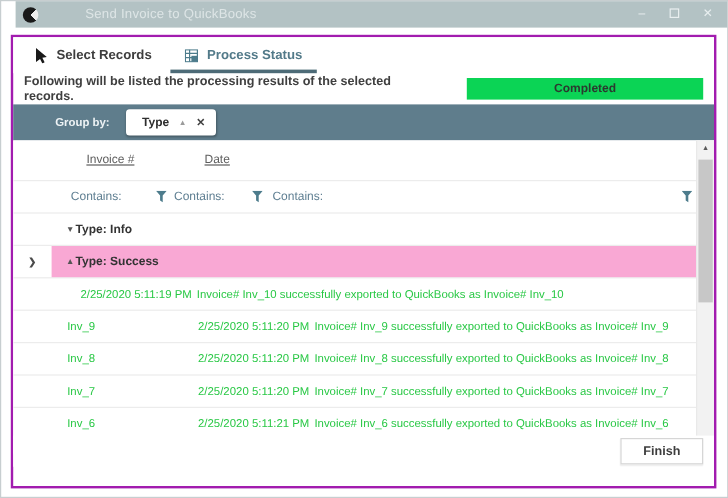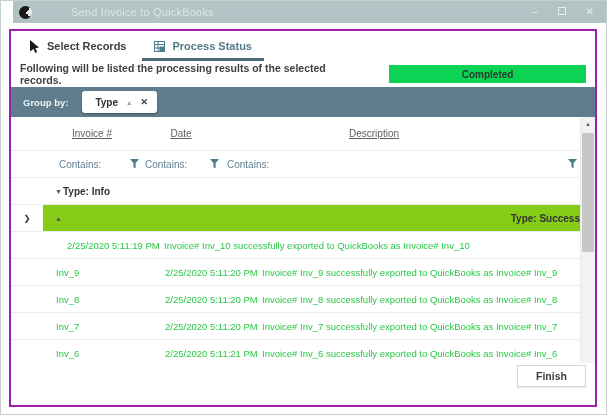--- a/index.html
+++ b/index.html
@@ -40,21 +40,21 @@
   
   .info-row { position:absolute; top:30px; left:0; right:0; height:26px; display:flex; align-items:center; padding:0 9px;gap:21px; }
   .info-text { font-size:10.5px; font-weight:bold; color:#3f3f3f; }
   .completed-badge {
     margin-left:auto; width:198px; height:18px; background:#0bd455;
     display:flex; align-items:center; justify-content:center;
     font-size:10px; font-weight:bold; color:#2b3a2f;
   }
 
   
-  .group-bar { position:absolute; top:56px; left:0; right:0; height:30px; background:#5f7d8c; display:flex; align-items:center; padding-left:12px; }
+  .group-bar { position:absolute; top:56px; left:0; right:0; height:30px; background:#5f7d8c; display:flex; align-items:center; padding-left:35px; }
   .group-label { color:#eef3f5; font-size:9.5px; font-weight:bold; margin-right:14px; }
   .chip {
     background:#fff; border-radius:3px; height:22px; display:flex; align-items:center;
     padding:0 9px 0 13px; gap:8px; font-size:10px; font-weight:bold; color:#2e2e2e;
     box-shadow:0 1px 2px rgba(0,0,0,.3); cursor:pointer;
   }
   .chip .sort { font-size:6.5px; color:#9b9b9b; }
   .chip .remove { font-size:9px; color:#3f3f3f; }
 
   
@@ -73,21 +73,21 @@
   .frow { display:flex; height:27px; align-items:center; border-bottom:1px solid #ececec; font-size:10px; color:#5f7f92; }
   .fcell { display:flex; align-items:center; justify-content:space-between; height:100%; }
   .frow .c-inv  { padding-left:16px; padding-right:2px; }
   .frow .c-date { padding-left:4px;  padding-right:2px; }
   .frow .c-desc { padding-left:6px;  padding-right:3px; }
   .funnel { flex:0 0 auto; display:flex; align-items:center; cursor:pointer; }
 
   .grow { display:flex; height:27px; align-items:stretch; border-bottom:1px solid #ececec; font-size:10px; font-weight:bold; color:#333; cursor:pointer; }
   .grow .gut { width:32px; flex:0 0 auto; display:flex; align-items:center; justify-content:center; color:#4a4a4a; font-size:8px; }
   .grow .gcontent { flex:1; display:flex; align-items:center; padding-left:12px; }
-  .grow.selected .gcontent { background:#84cc16;justify-content:space-between; }
+  .grow.selected .gcontent { background:#f9a8d4; }
   .gtoggle { font-size:7px; color:#555; width:8px; }
   .glabel { }
 
   .drow { display:flex; height:27px; align-items:center; border-bottom:1px solid #ececec; font-size:9.5px; color:#29c845; cursor:pointer; }
   .drow .c-inv  { padding-left:13px; }
   .drow .c-date { padding-left:24px; white-space:nowrap; }
   .drow .c-desc { padding-left:41px; white-space:nowrap; overflow:hidden; }
 
   
   .vscroll { width:15px; flex:0 0 auto; position:relative; background:#f2f2f2; border-left:1px solid #e9e9e9; }
@@ -154,21 +154,20 @@
       </div>
     </div>
 
     <div class="grid">
       <div class="grid-main">
 
         <div class="hrow">
           <div class="c-gutter"></div>
           <div class="c-inv">Invoice #</div>
           <div class="c-date">Date</div>
-          <div class="c-desc">Description</div>
         </div>
 
         <div class="frow">
           <div class="c-gutter"></div>
           <div class="fcell c-inv">
             <span>Contains:</span>
             <span class="funnel">
               <svg width="9" height="10" viewBox="0 0 9 10">
                   <path d="M0 0 H9 L5.6 4 V9.5 L3.4 8 V4 Z" fill="#4d7c8c"></path>
                 </svg>

